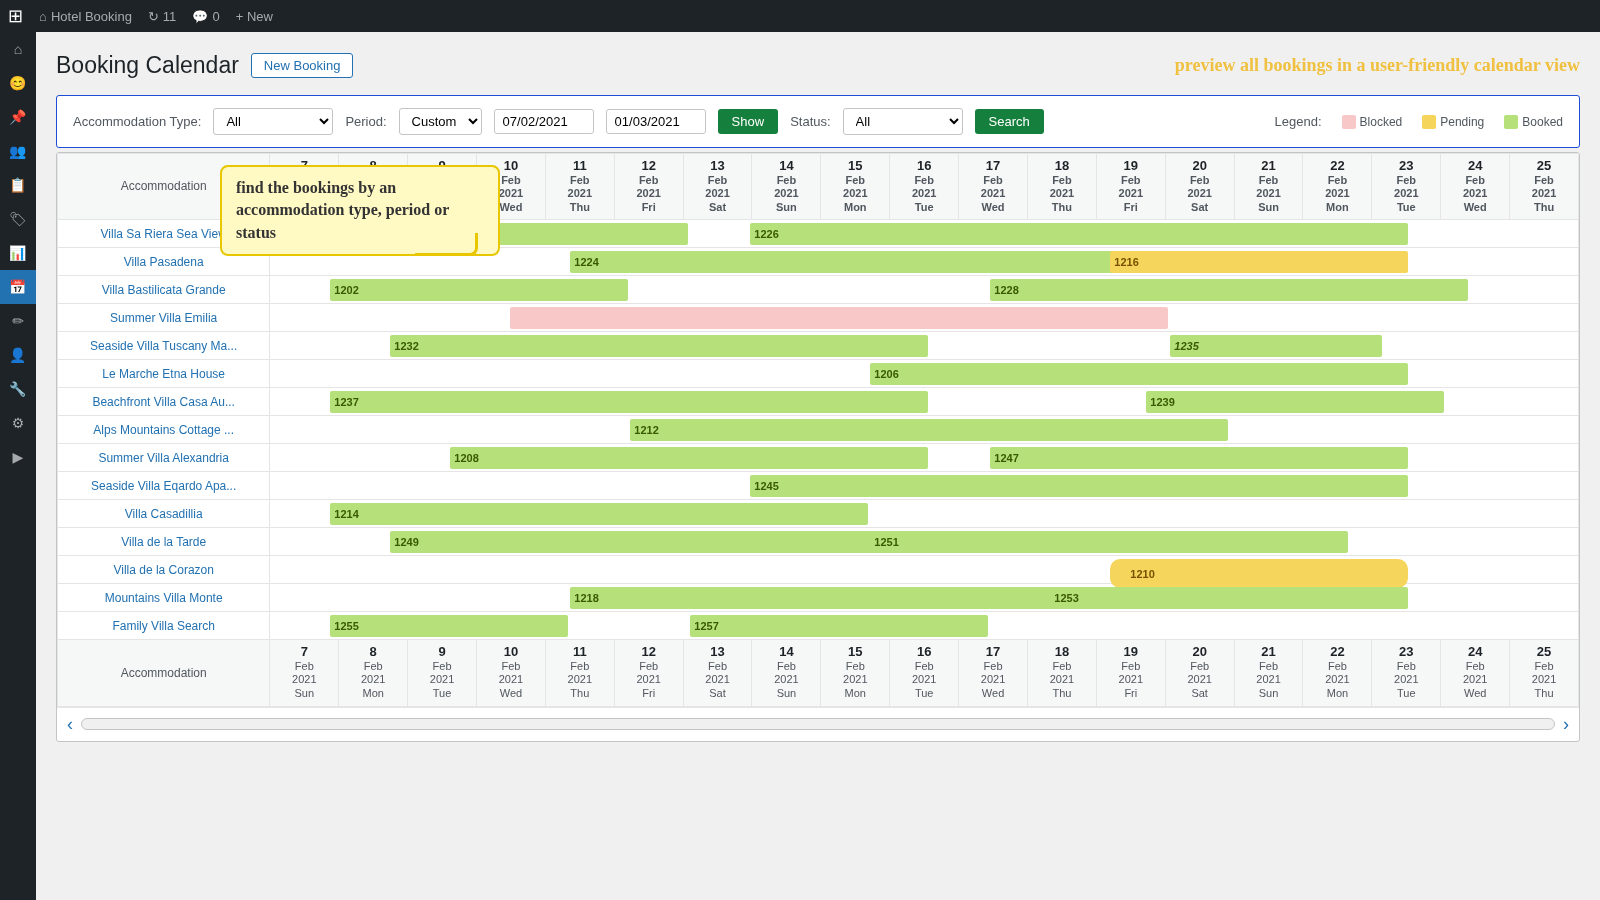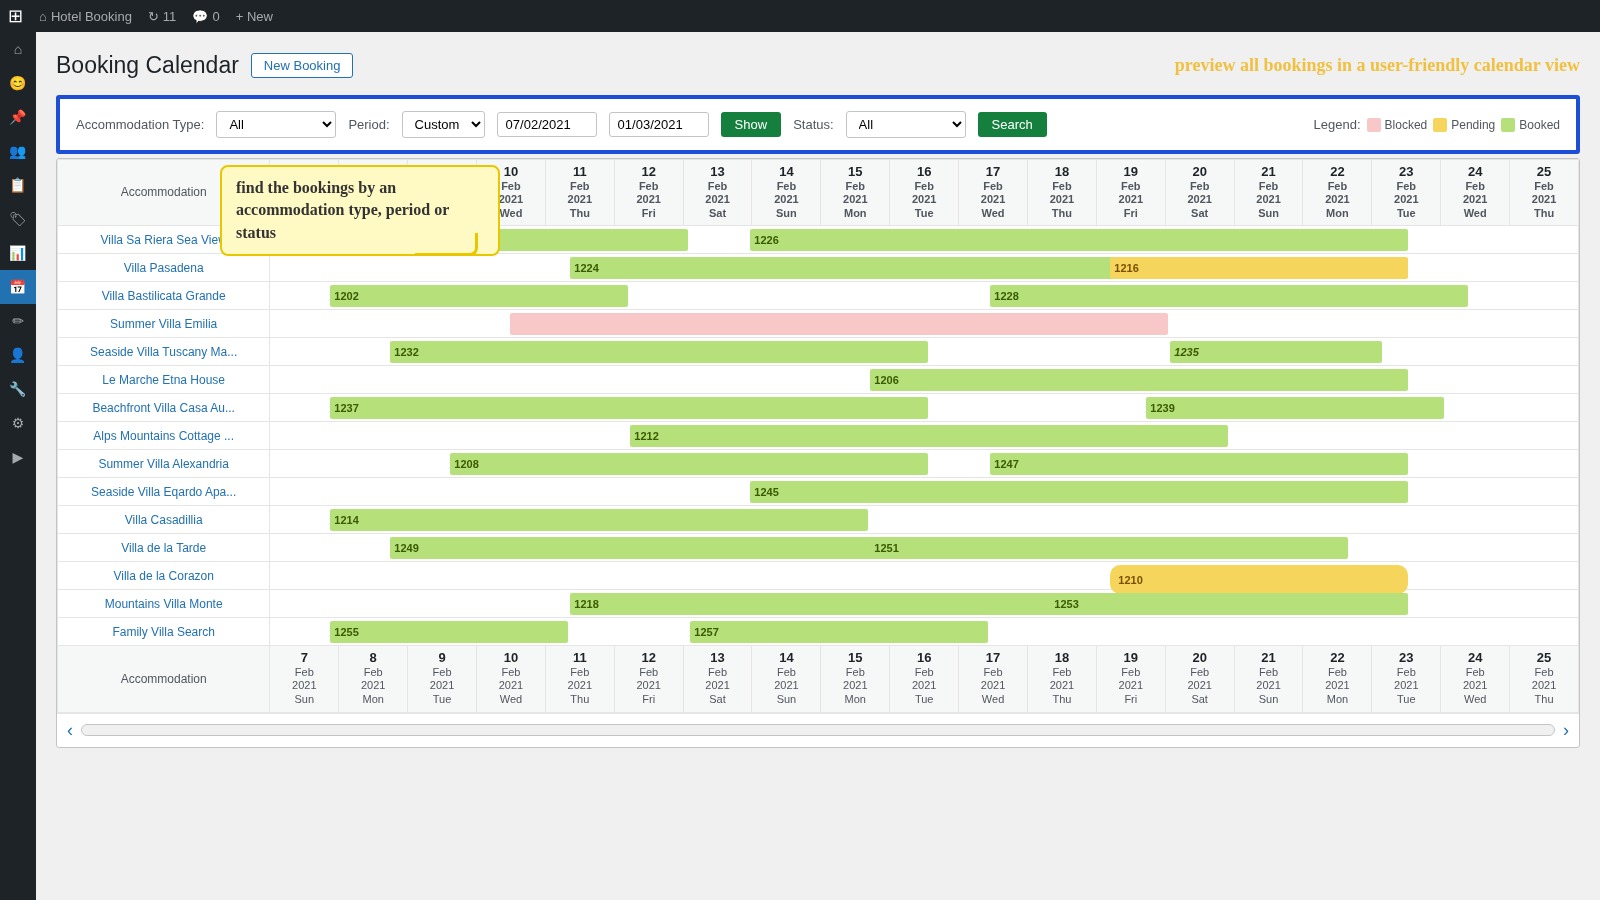--- a/index.html
+++ b/index.html
@@ -76,21 +76,21 @@
     .preview-banner {
       font-family: 'Comic Sans MS', cursive;
       font-size: 18px;
       color: #f0c040;
       font-weight: bold;
     }
 
     
     .filter-bar {
       background: #fff;
-      border: 4px solid #1d4ed8;
+      border: 1px solid #1d4ed8;
       border-radius: 3px;
       padding: 12px 16px;
       display: flex;
       align-items: center;
       gap: 12px;
       margin-bottom: 4px;
       flex-wrap: wrap;
     }
     .filter-label { color: #50575e; font-weight: 400; }
     .filter-select {
@@ -110,21 +110,21 @@
     }
     .show-btn, .search-btn {
       background: #15803d;
       color: #fff;
       border: none;
       border-radius: 3px;
       padding: 5px 14px;
       cursor: pointer;
       font-size: 13px;
     }
-    .legend-area { margin-left: auto; display: flex; align-items: center; gap: 6px; }
+    .legend-area { margin-left: auto; display: flex; align-items: center; gap: 20px; }
     .legend-item { display: flex; align-items: center; gap: 4px; font-size: 12px; color: #50575e; }
     .legend-dot { width: 14px; height: 14px; border-radius: 2px; }
     .legend-blocked { background: #f8c8c8; }
     .legend-pending { background: #f6d55c; }
     .legend-booked { background: #b5e07a; }
 
     
     .annotation-box {
       position: absolute;
       background: #fff9c4;
@@ -522,21 +522,21 @@
             <tr class="data-row">
               <td class="accom-col accom-name">Villa de la Tarde</td>
               <td colspan="19" style="padding: 0px; position: relative; height: 28px;">
                 <div style="position: absolute; left: 120px; top: 3px; width: 538px; height: 22px; background: rgb(181, 224, 122); display: flex; align-items: center; padding-left: 4px; font-size: 11px; font-weight: 600; color: rgb(58, 90, 0); border-radius: 2px; z-index: 2;">1249</div>
                 <div style="position: absolute; left: 600px; top: 3px; width: 478px; height: 22px; background: rgb(181, 224, 122); display: flex; align-items: center; padding-left: 4px; font-size: 11px; font-weight: 600; color: rgb(58, 90, 0); border-radius: 2px; z-index: 2;">1251</div>
               </td>
             </tr>
             <tr class="data-row">
               <td class="accom-col accom-name">Villa de la Corazon</td>
               <td colspan="19" style="padding: 0px; position: relative; height: 28px;">
-                <div style="position: absolute; left: 840px; top: 3px; width: 298px; height: 29px; background: rgb(246, 213, 92); display: flex; align-items: center; padding-left: 8px; font-size: 11px; font-weight: 600; color: rgb(122, 80, 0); border-radius: 10px; z-index: 2;">1210</div>
+                <div style="position: absolute; left: 840px; top: 3px; width: 298px; height: 29px; background: rgb(246, 213, 92); display: flex; align-items: center; padding-left: 20px; font-size: 11px; font-weight: 600; color: rgb(122, 80, 0); border-radius: 10px; z-index: 2;">1210</div>
               </td>
             </tr>
             <tr class="data-row">
               <td class="accom-col accom-name">Mountains Villa Monte</td>
               <td colspan="19" style="padding: 0px; position: relative; height: 28px;">
                 <div style="position: absolute; left: 300px; top: 3px; width: 538px; height: 22px; background: rgb(181, 224, 122); display: flex; align-items: center; padding-left: 4px; font-size: 11px; font-weight: 600; color: rgb(58, 90, 0); border-radius: 2px; z-index: 2;">1218</div>
                 <div style="position: absolute; left: 780px; top: 3px; width: 358px; height: 22px; background: rgb(181, 224, 122); display: flex; align-items: center; padding-left: 4px; font-size: 11px; font-weight: 600; color: rgb(58, 90, 0); border-radius: 2px; z-index: 2;">1253</div>
               </td>
             </tr>
             <tr class="data-row">

